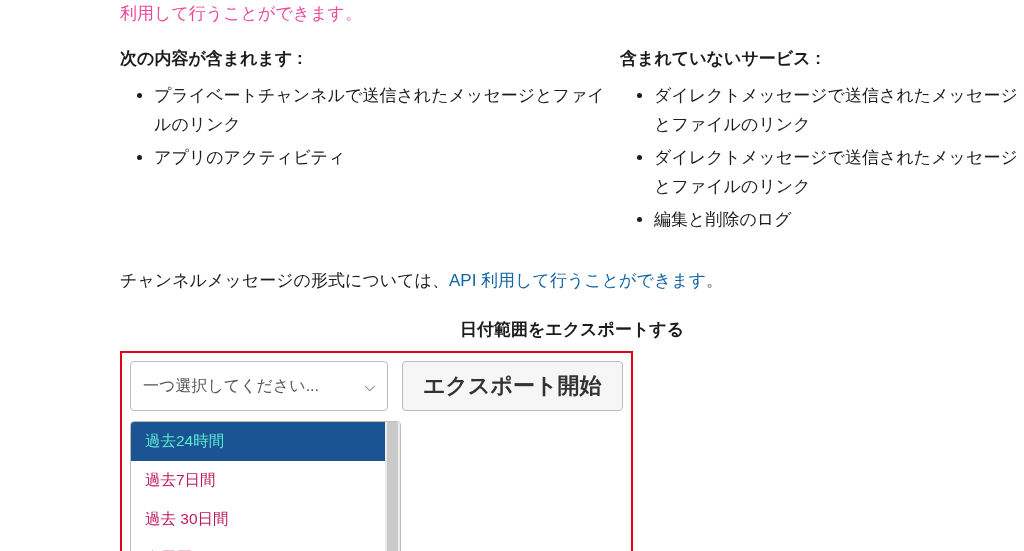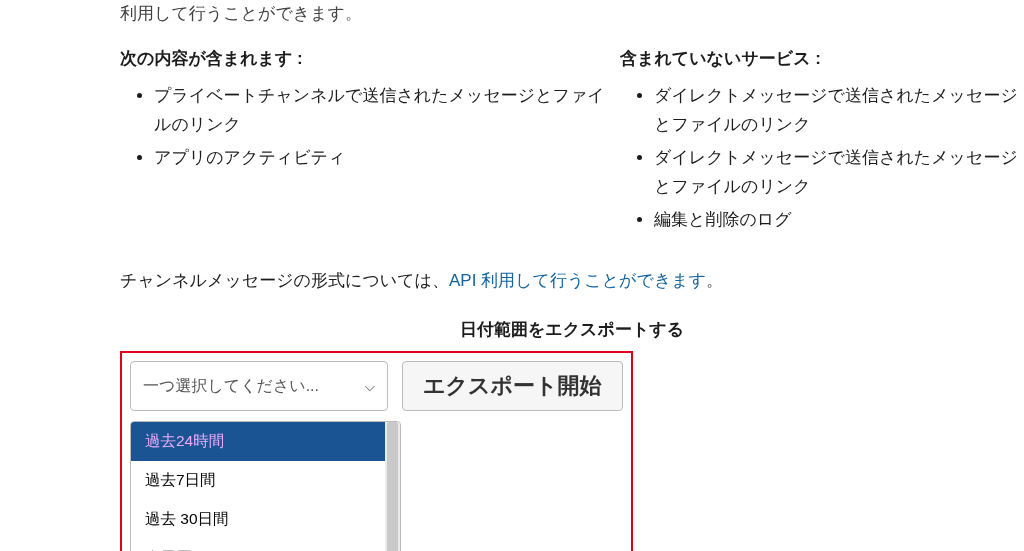--- a/index.html
+++ b/index.html
@@ -8,21 +8,21 @@
       font-size: 17px;
       color: #1d1c1d;
       line-height: 1.6;
       background: #fff;
     }
     .container {
       padding: 0 0 0 120px;
     }
     .intro-text {
       margin-bottom: 18px;
-      color: #404040;
+      color: #ec4899;
     }
     .columns {
       display: flex;
       margin-bottom: 28px;
     }
     .col-left { flex: 0 0 500px; }
     .col-right { flex: 1; }
     .list-title {
       font-weight: bold;
       margin-bottom: 10px;
@@ -94,26 +94,26 @@
       border: 1px solid #bbb;
       border-radius: 4px;
       overflow: hidden;
     }
     .dropdown-list {
       flex: 1;
     }
     .dropdown-item {
       padding: 7px 14px;
       font-size: 15.5px;
-      color: #000000;
+      color: #be185d;
       cursor: pointer;
     }
     .dropdown-item.selected {
       background: #1a5493;
-      color: #f0abfc;
+      color: #5eead4;
       font-weight: 500;
     }
     .scroll-col {
       width: 15px;
       background: #ebebeb;
       display: flex;
       flex-direction: column;
       justify-content: space-between;
       align-items: center;
     }

